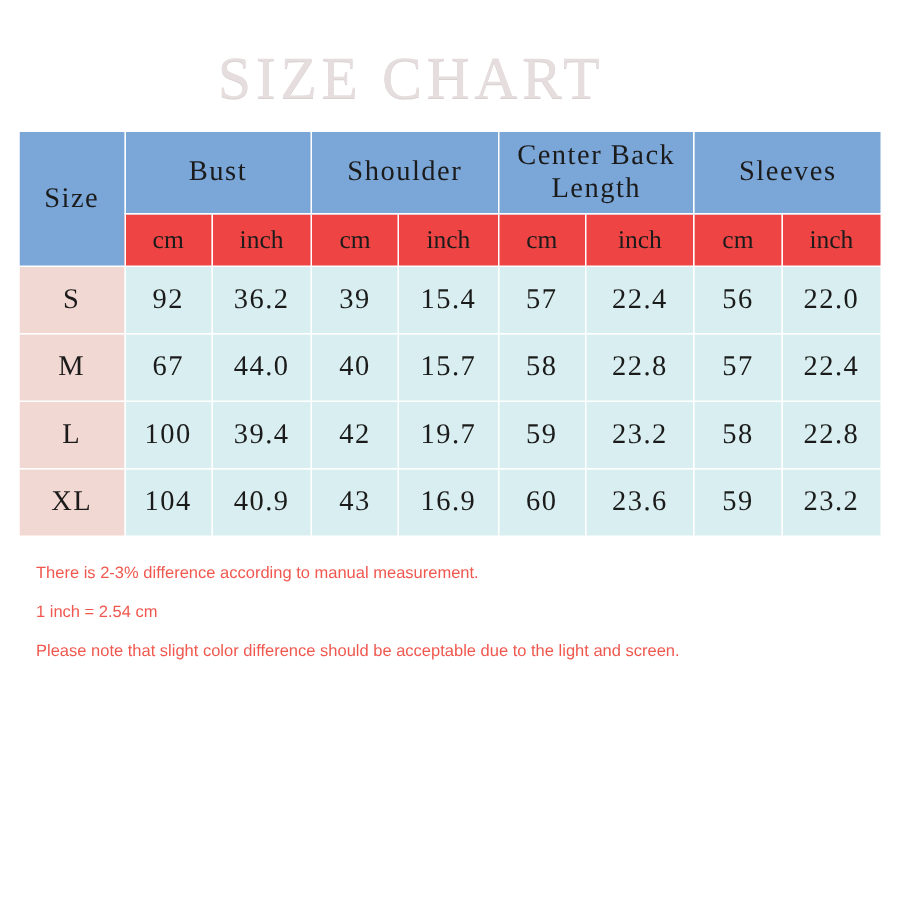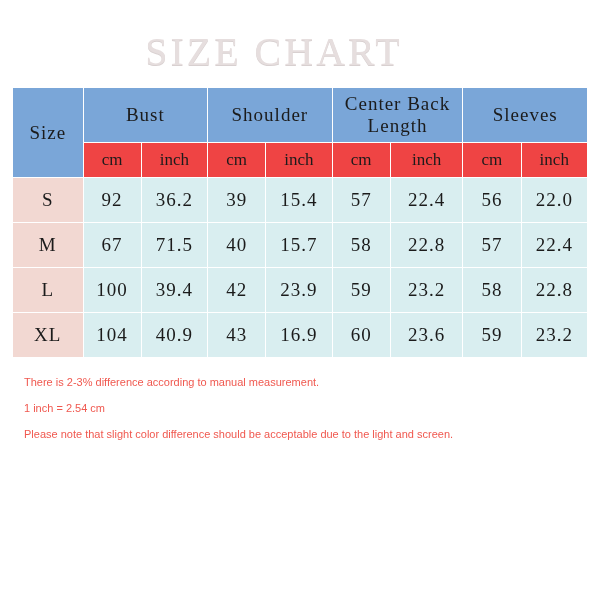--- a/index.html
+++ b/index.html
@@ -136,35 +136,35 @@
           <td class="val">15.4</td>
           <td class="val">57</td>
           <td class="val">22.4</td>
           <td class="val">56</td>
           <td class="val">22.0</td>
         </tr>
 
         <tr>
           <td class="size-cell">M</td>
           <td class="val">67</td>
-          <td class="val">71.5</td>
+          <td class="val">44.0</td>
           <td class="val">40</td>
           <td class="val">15.7</td>
           <td class="val">58</td>
           <td class="val">22.8</td>
           <td class="val">57</td>
           <td class="val">22.4</td>
         </tr>
 
         <tr>
           <td class="size-cell">L</td>
           <td class="val">100</td>
           <td class="val">39.4</td>
           <td class="val">42</td>
-          <td class="val">23.9</td>
+          <td class="val">19.7</td>
           <td class="val">59</td>
           <td class="val">23.2</td>
           <td class="val">58</td>
           <td class="val">22.8</td>
         </tr>
 
         <tr>
           <td class="size-cell">XL</td>
           <td class="val">104</td>
           <td class="val">40.9</td>

